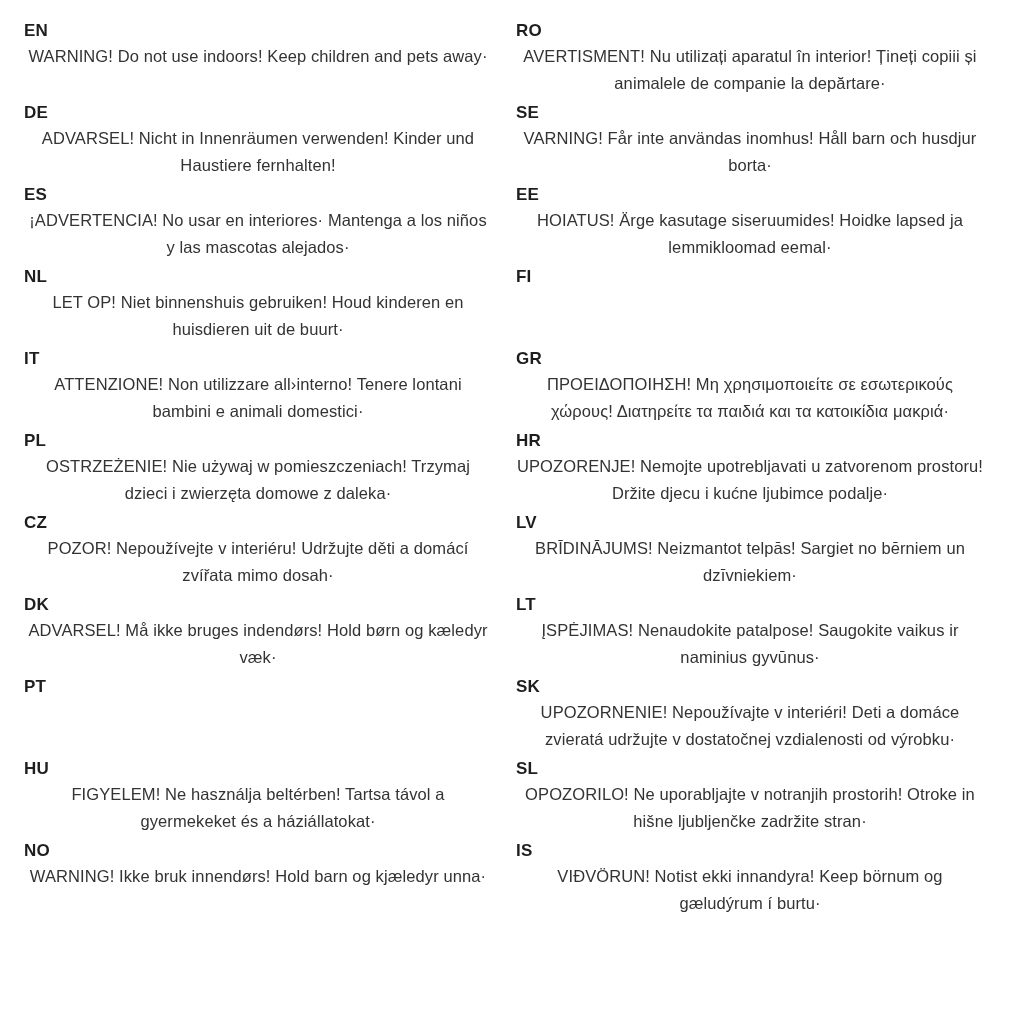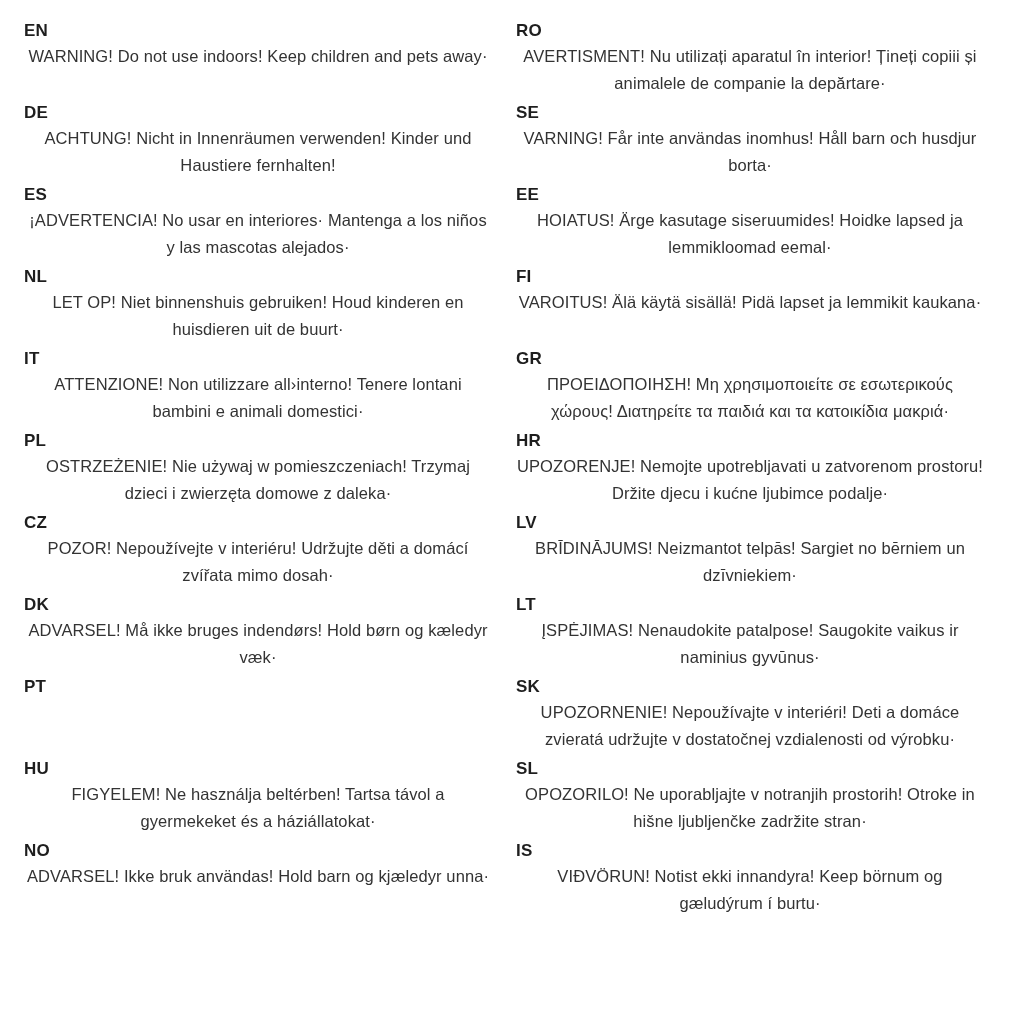--- a/index.html
+++ b/index.html
@@ -51,21 +51,21 @@
 
 <div class="page">
   <div class="columns">
     <div class="col" id="col-left">
         <div class="entry">
           <div class="lang-code">EN</div>
           <div class="warning-text">WARNING! Do not use indoors! Keep children and pets away·</div>
         </div>
         <div class="entry">
           <div class="lang-code">DE</div>
-          <div class="warning-text">ACHTUNG! Nicht in Innenräumen verwenden! Kinder und Haustiere fernhalten!</div>
+          <div class="warning-text">ADVARSEL! Nicht in Innenräumen verwenden! Kinder und Haustiere fernhalten!</div>
         </div>
         <div class="entry">
           <div class="lang-code">ES</div>
           <div class="warning-text">¡ADVERTENCIA! No usar en interiores· Mantenga a los niños y las mascotas alejados·</div>
         </div>
         <div class="entry">
           <div class="lang-code">NL</div>
           <div class="warning-text">LET OP! Niet binnenshuis gebruiken! Houd kinderen en huisdieren uit de buurt·</div>
         </div>
         <div class="entry">
@@ -86,39 +86,38 @@
         </div>
         <div class="entry">
           <div class="lang-code">PT</div>
         </div>
         <div class="entry">
           <div class="lang-code">HU</div>
           <div class="warning-text">FIGYELEM! Ne használja beltérben! Tartsa távol a gyermekeket és a háziállatokat·</div>
         </div>
         <div class="entry">
           <div class="lang-code">NO</div>
-          <div class="warning-text">ADVARSEL! Ikke bruk användas! Hold barn og kjæledyr unna·</div>
+          <div class="warning-text">WARNING! Ikke bruk innendørs! Hold barn og kjæledyr unna·</div>
         </div>
       </div>
     <div class="col" id="col-right">
         <div class="entry">
           <div class="lang-code">RO</div>
           <div class="warning-text">AVERTISMENT! Nu utilizați aparatul în interior! Țineți copiii și animalele de companie la depărtare·</div>
         </div>
         <div class="entry">
           <div class="lang-code">SE</div>
           <div class="warning-text">VARNING! Får inte användas inomhus! Håll barn och husdjur borta·</div>
         </div>
         <div class="entry">
           <div class="lang-code">EE</div>
           <div class="warning-text">HOIATUS! Ärge kasutage siseruumides! Hoidke lapsed ja lemmikloomad eemal·</div>
         </div>
         <div class="entry">
           <div class="lang-code">FI</div>
-          <div class="warning-text">VAROITUS! Älä käytä sisällä! Pidä lapset ja lemmikit kaukana·</div>
         </div>
         <div class="entry">
           <div class="lang-code">GR</div>
           <div class="warning-text">ΠΡΟΕΙΔΟΠΟΙΗΣΗ! Μη χρησιμοποιείτε σε εσωτερικούς χώρους! Διατηρείτε τα παιδιά και τα κατοικίδια μακριά·</div>
         </div>
         <div class="entry">
           <div class="lang-code">HR</div>
           <div class="warning-text">UPOZORENJE! Nemojte upotrebljavati u zatvorenom prostoru! Držite djecu i kućne ljubimce podalje·</div>
         </div>
         <div class="entry">

